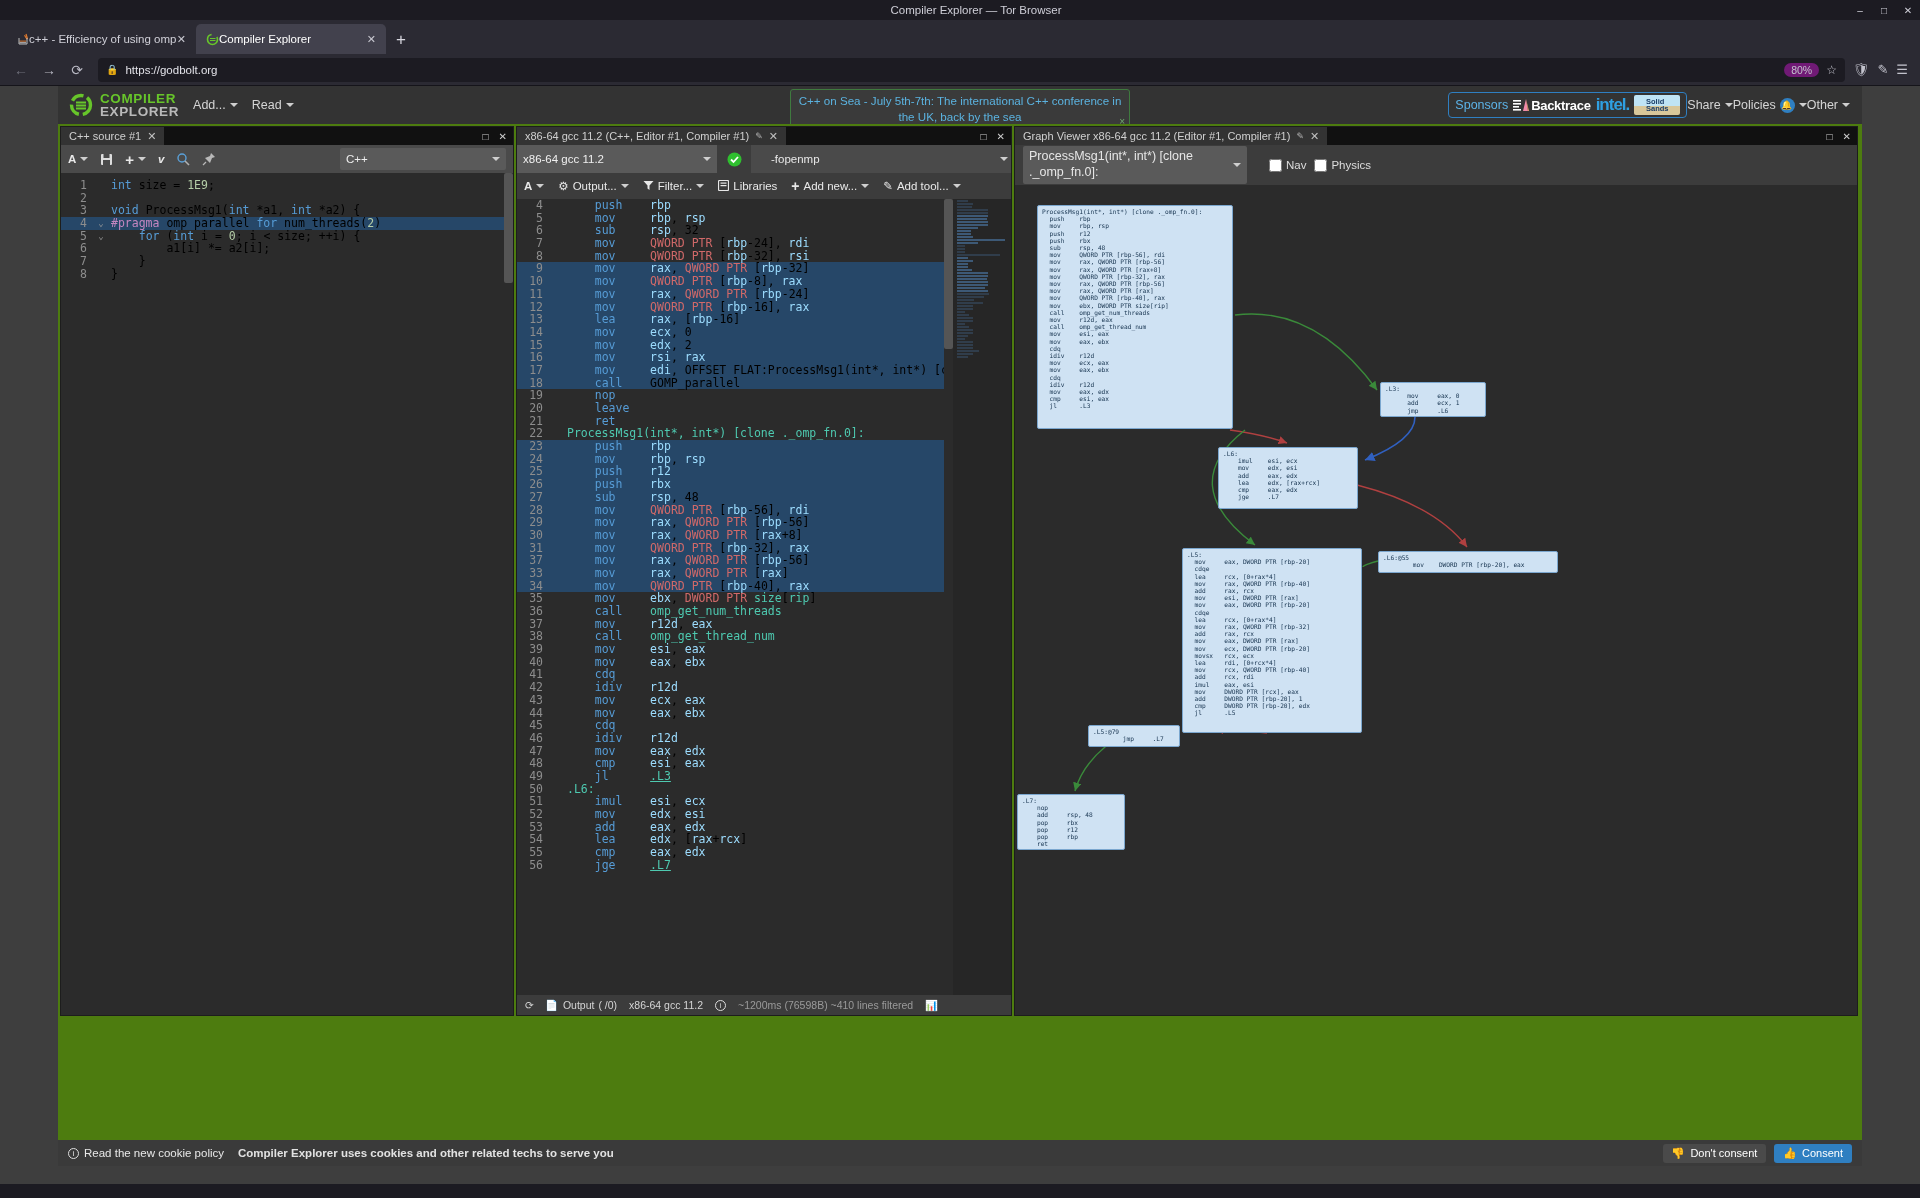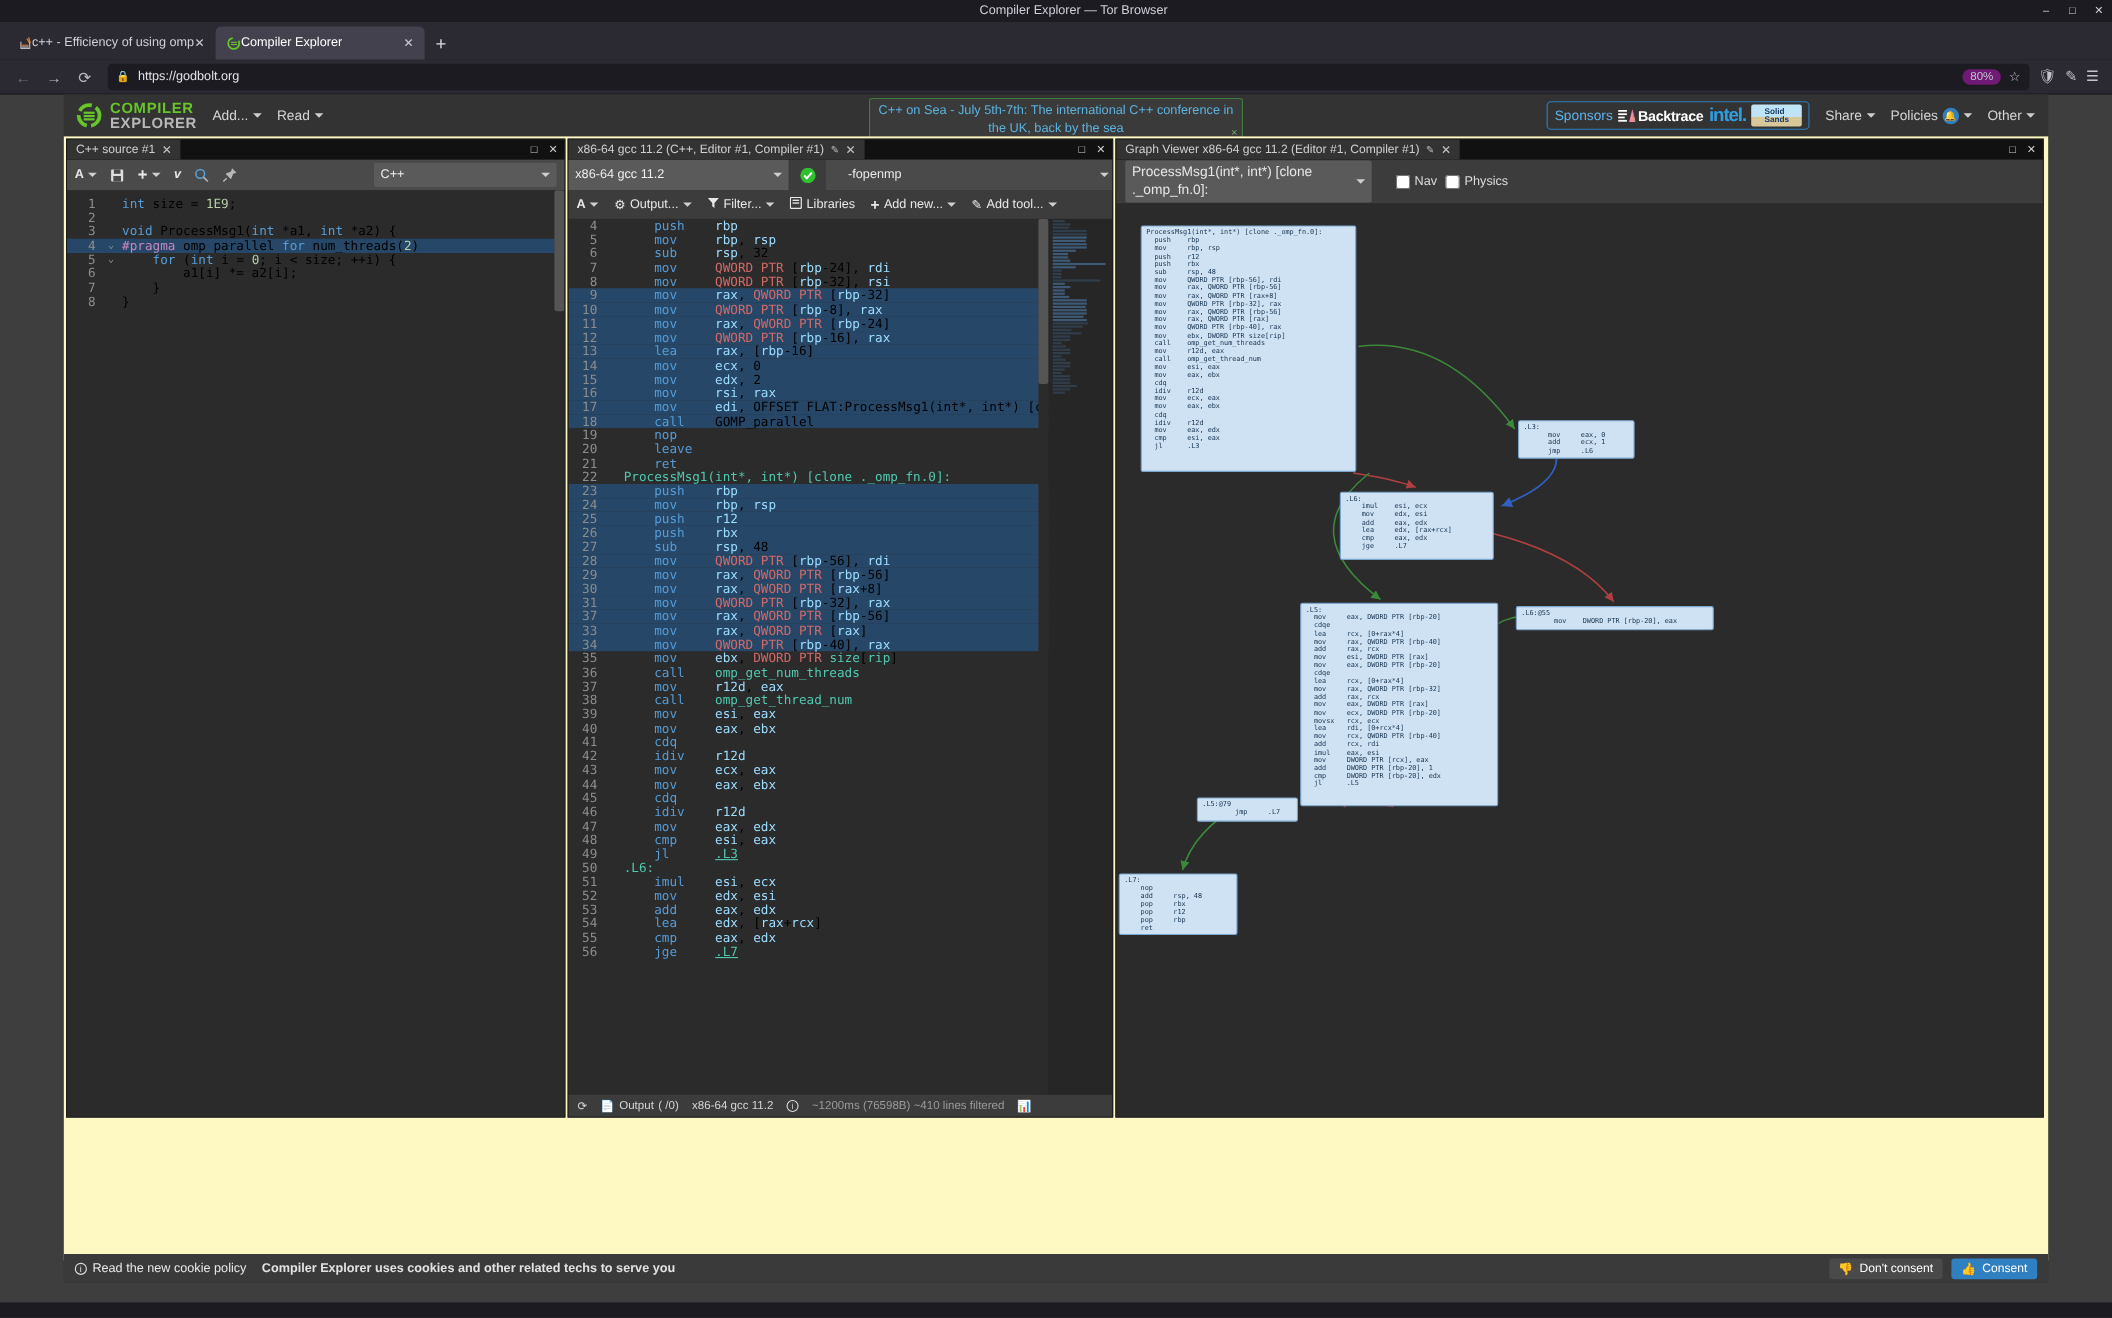--- a/index.html
+++ b/index.html
@@ -43,33 +43,33 @@
   .logo .l1 { color:#67c52a; font-weight:bold; font-size:13.5px; letter-spacing:0.6px;}
   .logo .l2 { color:#b9b9b9; font-weight:bold; font-size:13.5px; letter-spacing:0.6px;}
   .nav-item { color:#d5d5d5; font-size:12.5px; display:flex; align-items:center; gap:4px;}
   .caret { border-left:4px solid transparent; border-right:4px solid transparent; border-top:4px solid #cfcfcf; display:inline-block;}
 
   .banner { position:absolute; left:50%; transform:translateX(-50%); top:3px; width:340px;
             border:1px solid #3f7a3f; background:#3a3a3a; border-radius:3px; padding:3px 6px 4px 6px; }
   .banner .btxt { color:#5bb3e0; font-size:11.6px; text-align:center; line-height:1.35; }
   .banner .bclose { position:absolute; right:4px; bottom:1px; color:#6ea86e; font-size:10px;}
 
-  .navright2 { margin-left:auto; display:flex; align-items:center; gap:14px; padding-right:6px;}
+  .navright2 { margin-left:auto; display:flex; align-items:center; padding-right:6px;}
   .sponsors { border:1px solid #2f7fc1; border-radius:4px; height:26px; display:flex; align-items:center; gap:5px; padding:0 6px;}
   .sponsors .slab { color:#5cb3e8; font-size:12.5px;}
   .bt-logo { display:flex; align-items:center; gap:2px;}
   .bt-word { color:#fff; font-weight:bold; font-size:13px; letter-spacing:-0.3px;}
   .intel { color:#2f9fe0; font-size:17px; font-weight:bold; letter-spacing:-1px; font-family:"Liberation Sans",sans-serif;}
   .solidsands { background:linear-gradient(#bfe4f5 55%, #d8c79a 55%); width:46px; height:20px; border-radius:2px;
                 display:flex; align-items:center; justify-content:center; color:#1b3d66; font-size:7.5px; font-weight:bold; line-height:1;}
   .bell { width:15px; height:15px; border-radius:50%; background:#2f7fc1; color:#fff; font-size:9px;
           display:inline-flex; align-items:center; justify-content:center;}
 
   
-  .panes { position:relative; height:1022px; background:#fef9c3; }
+  .panes { position:relative; height:1022px; background:#4d7c0f; }
   .pane { position:absolute; background:#2b2b2b; border:1px solid #1d1d1d; display:flex; flex-direction:column;}
   .pane-tabbar { height:18px; background:#111; display:flex; align-items:center; position:relative;}
   .pane-tab { height:18px; background:#333; display:flex; align-items:center; gap:6px; padding:0 8px; color:#d0d0d0; font-size:11px;}
   .pane-tab .x { color:#c0c0c0; font-size:11px;}
   .pane-tab .pencil { color:#b8b8b8; font-size:9px;}
   .pane-ctrls { position:absolute; right:6px; top:0; height:18px; display:flex; align-items:center; gap:10px; color:#cfcfcf; font-size:10px;}
 
   .toolbar { height:28px; background:#4a4a4a; display:flex; align-items:center; gap:12px; padding:0 7px; color:#e8e8e8; font-size:11.5px;}
   .toolbar.dark { background:#3c3c3c; }
   .tb-item { display:flex; align-items:center; gap:4px; }

